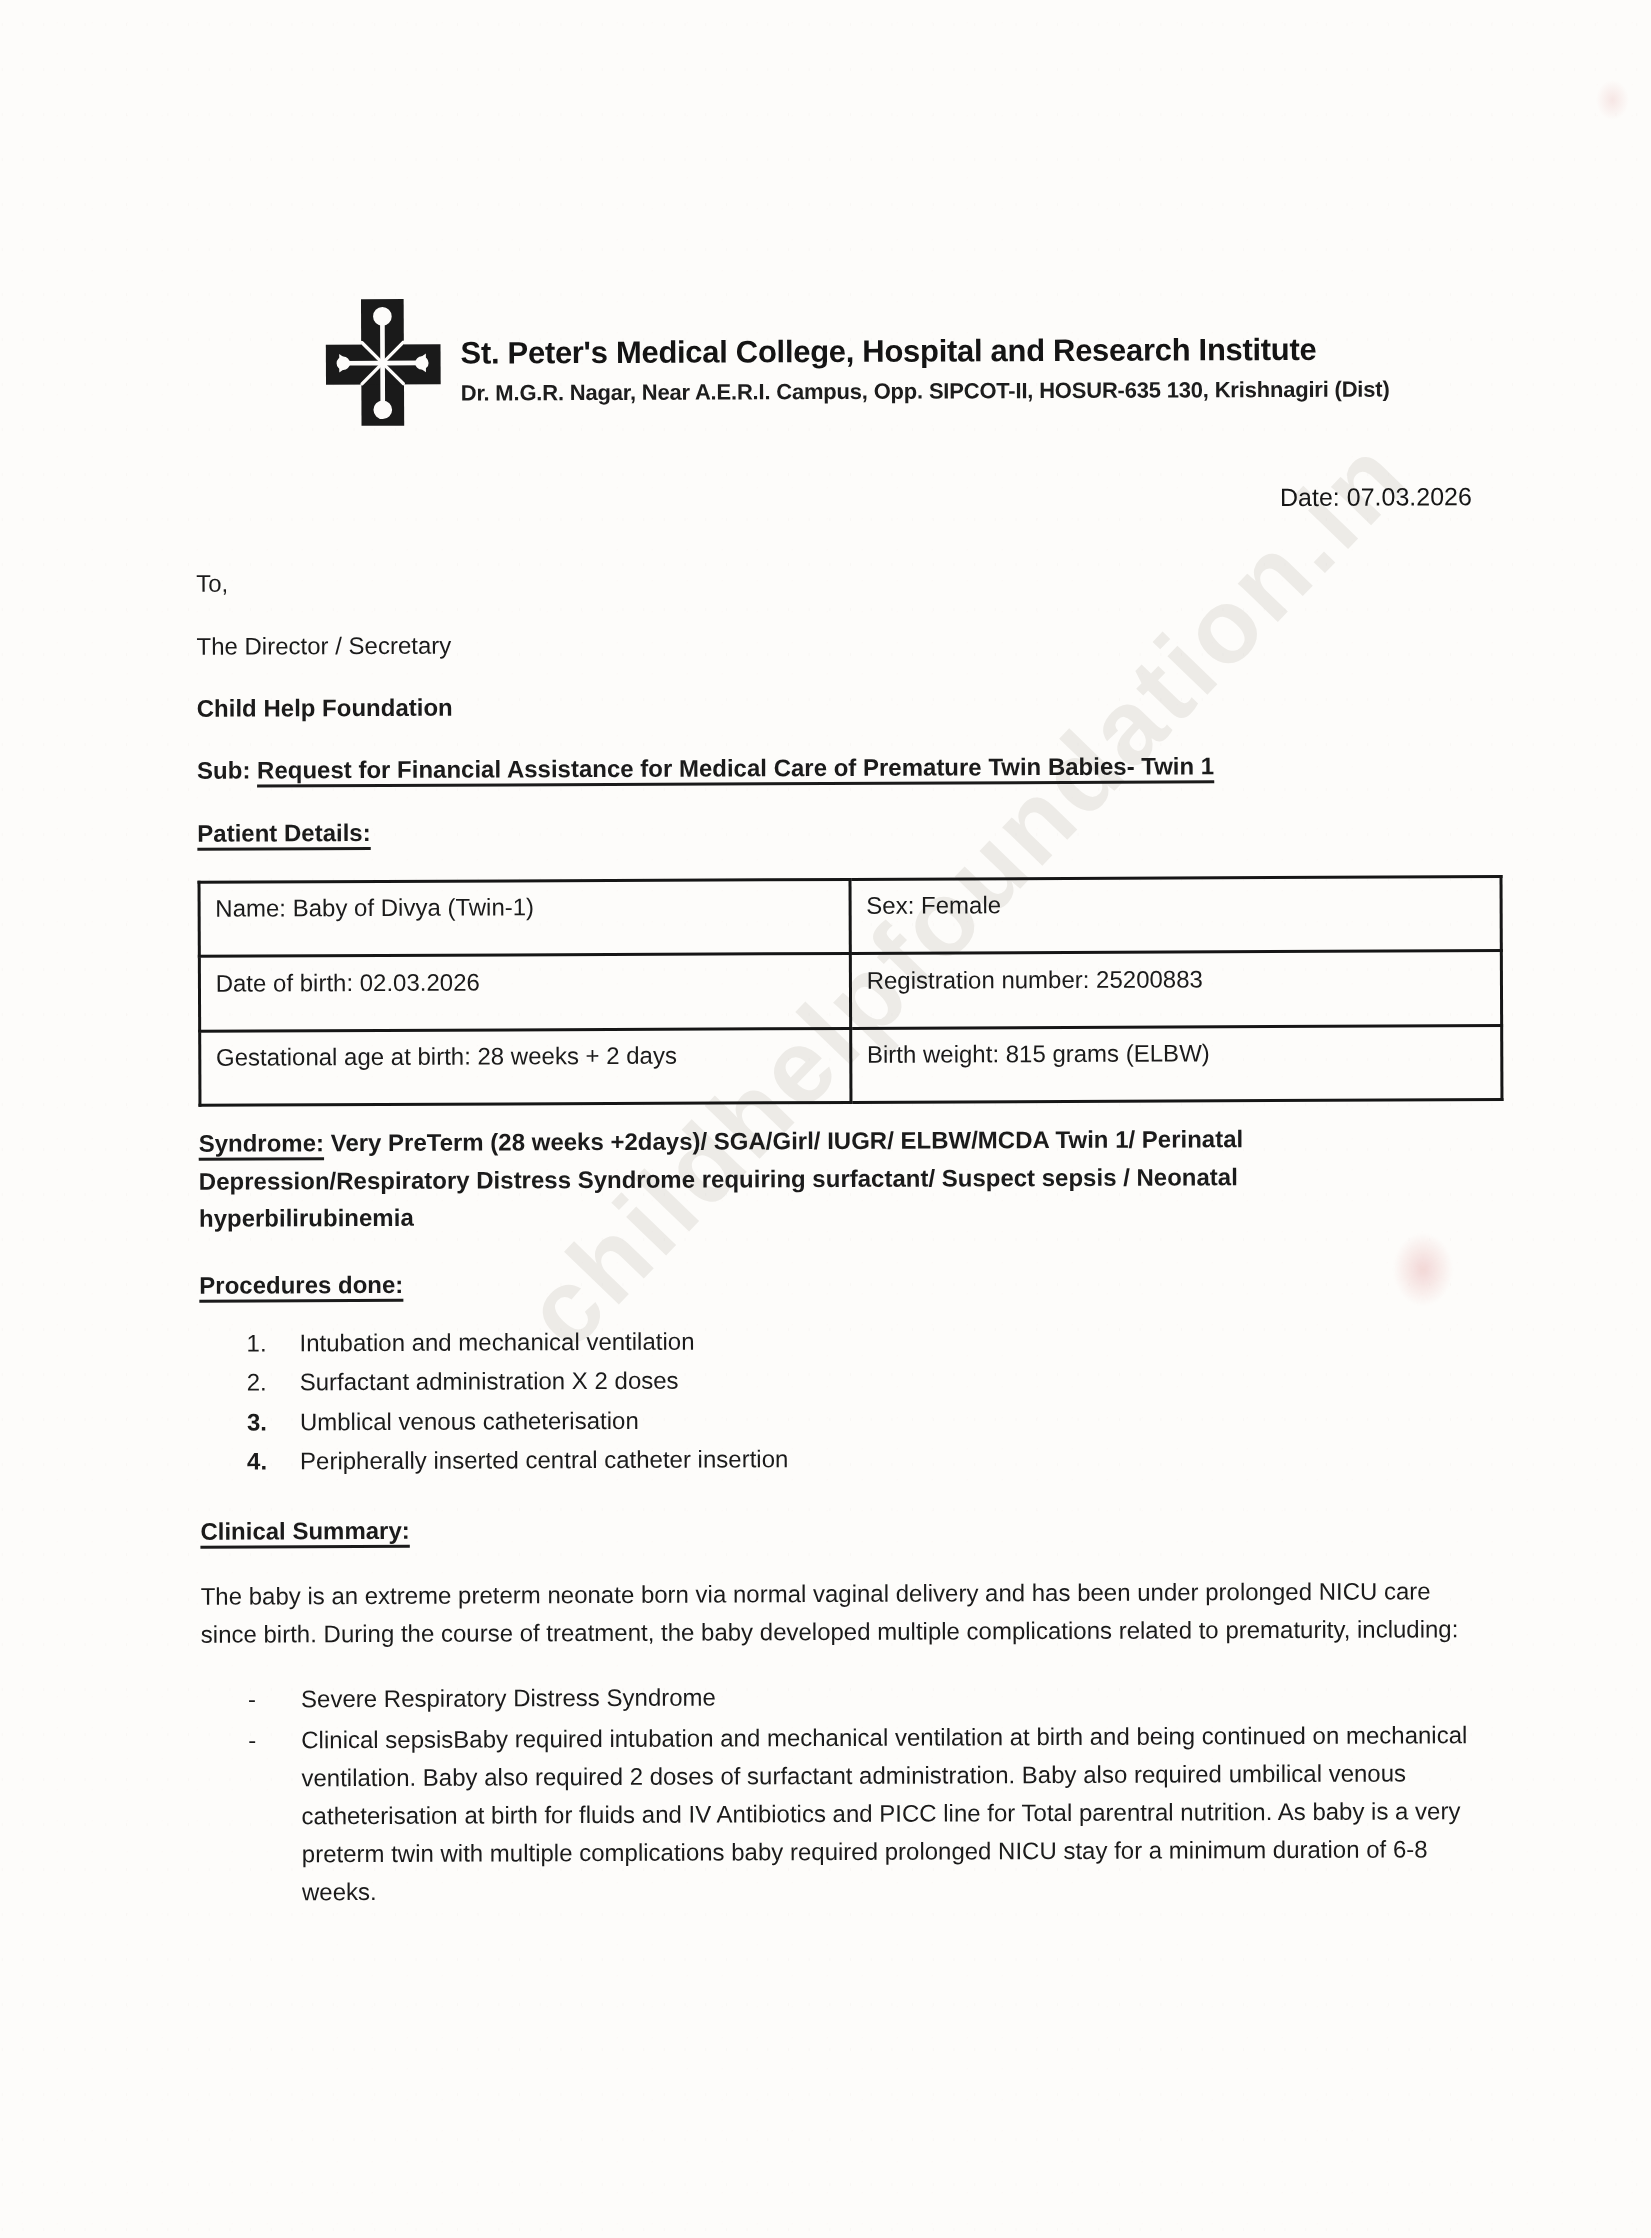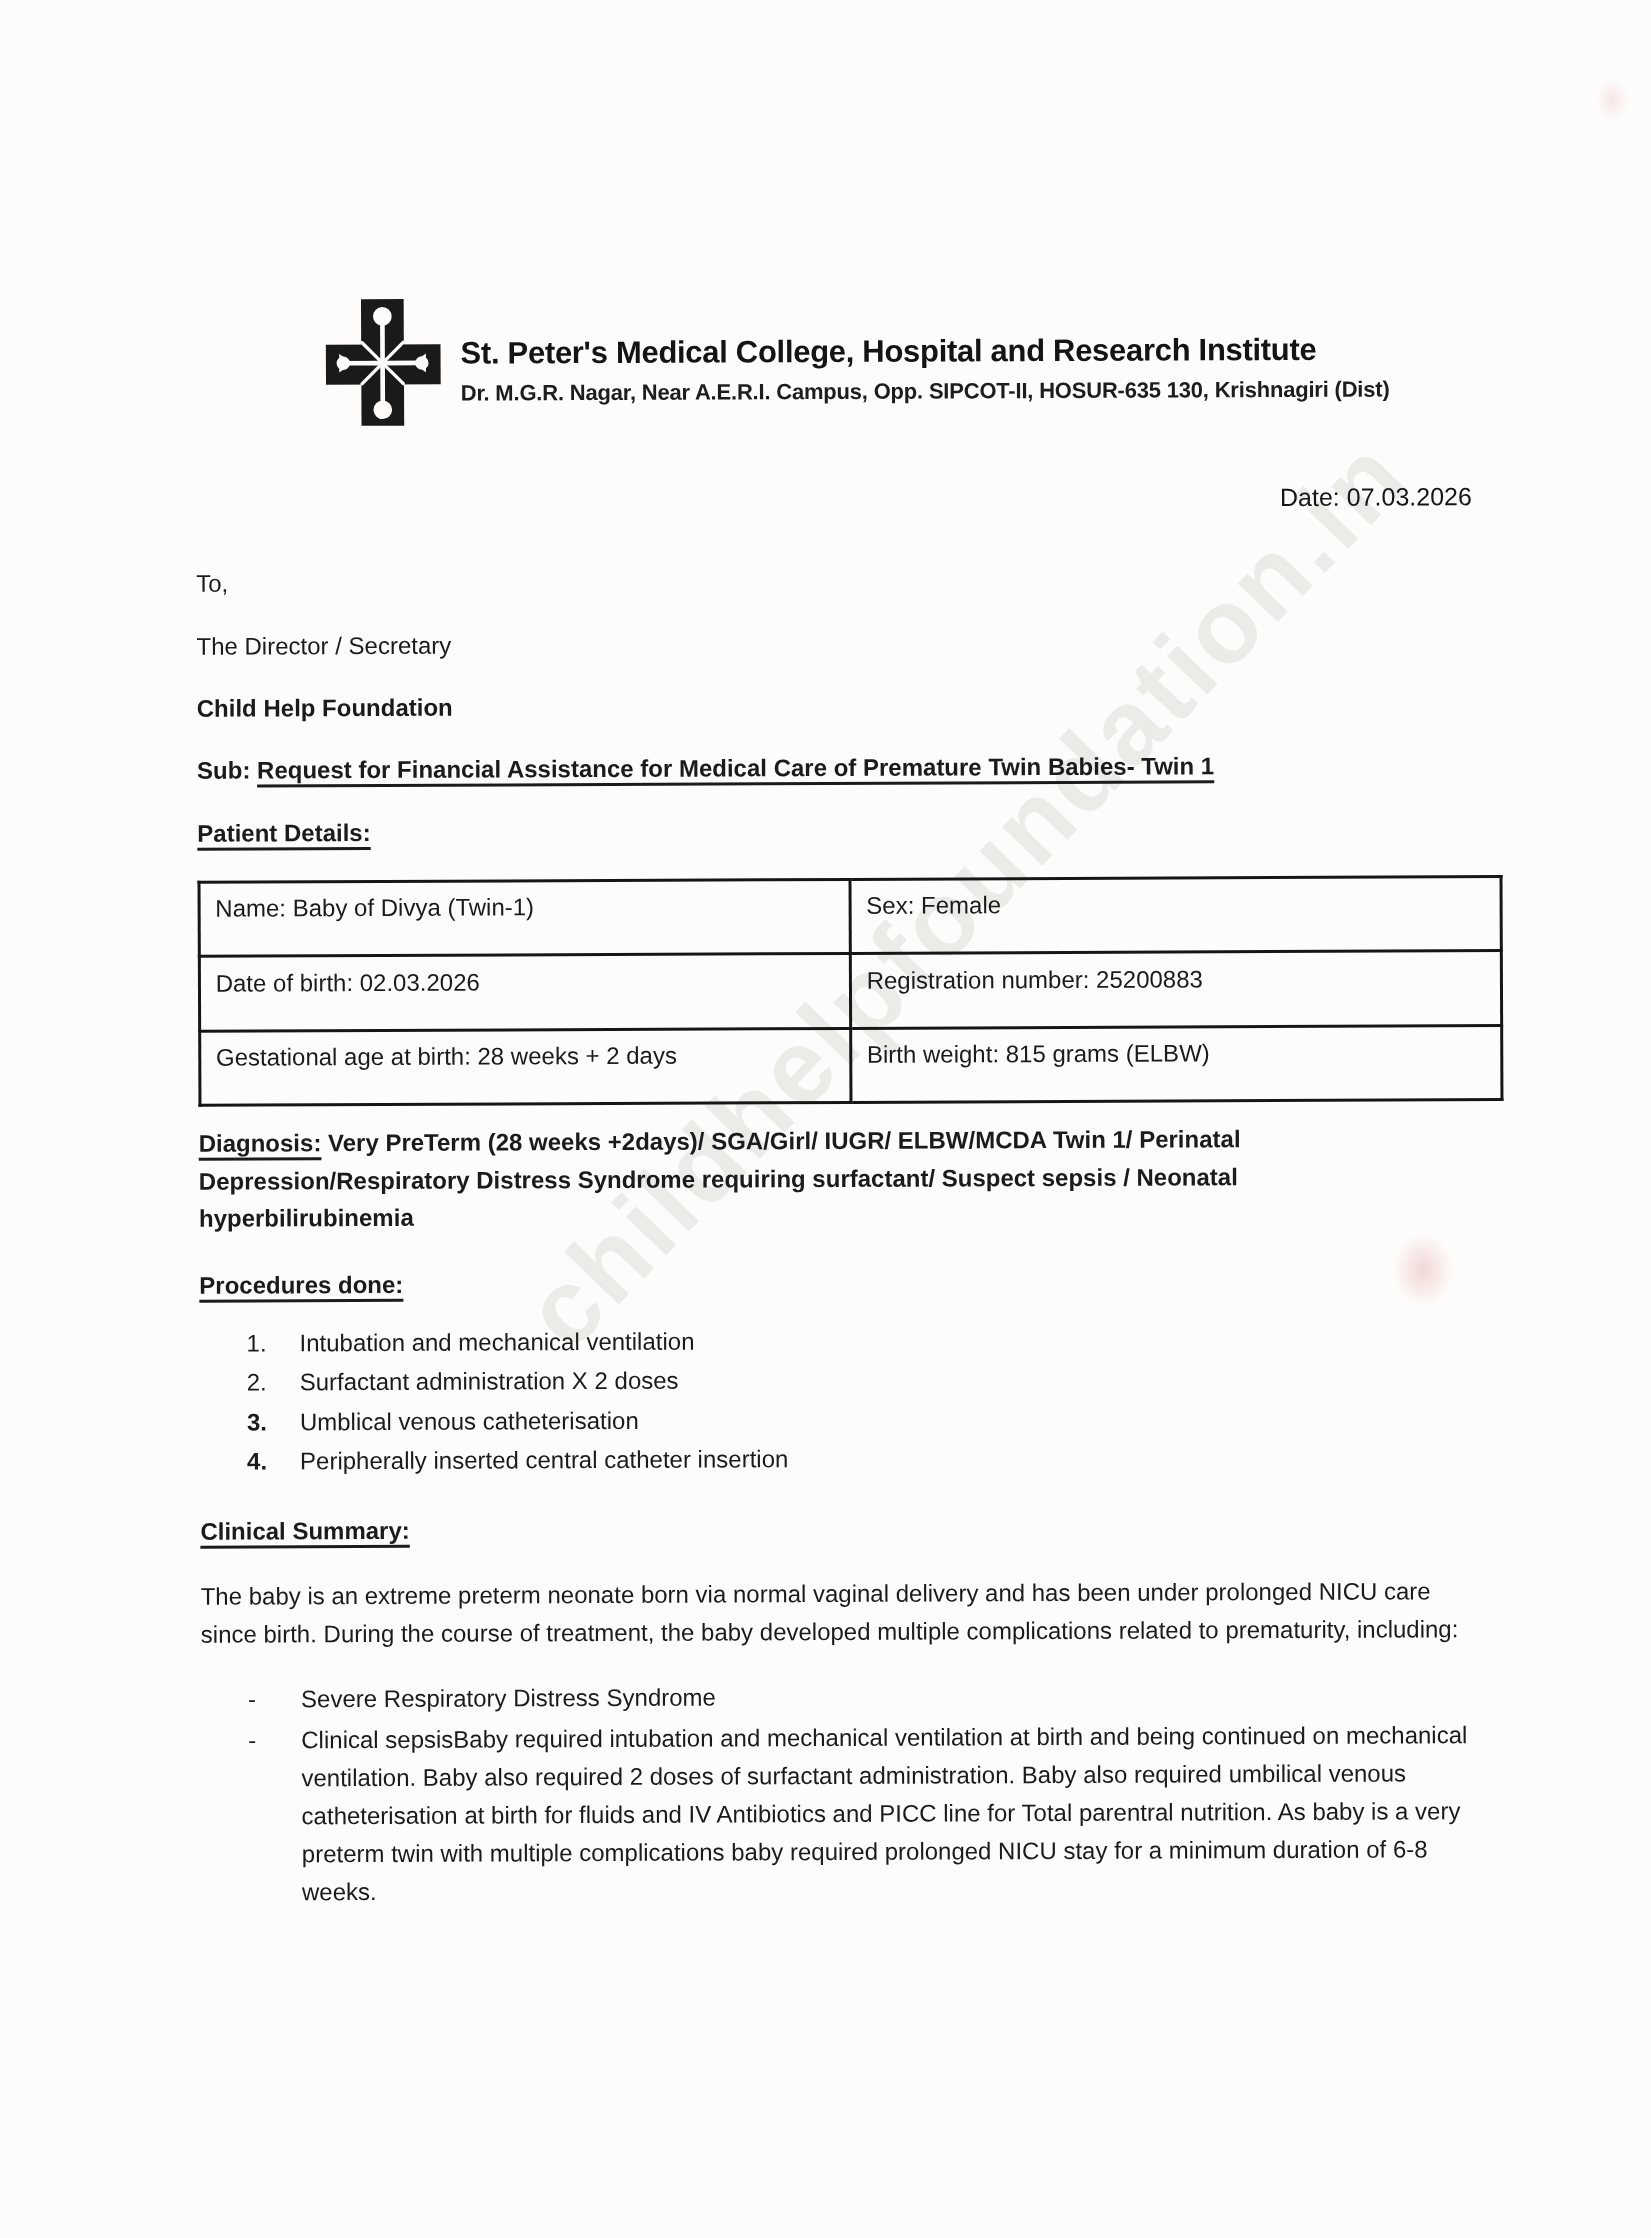--- a/index.html
+++ b/index.html
@@ -268,21 +268,21 @@
             <td>Registration number: 25200883</td>
           </tr>
           <tr>
             <td>Gestational age at birth: 28 weeks + 2 days</td>
             <td>Birth weight: 815 grams (ELBW)</td>
           </tr>
         </tbody>
       </table>
 
       <div class="diagnosis">
-        <span class="diagnosis-label">Diagnosis:</span><span> Very PreTerm (28 weeks +2days)/ SGA/Girl/ IUGR/ ELBW/MCDA Twin 1/ Perinatal Depression/Respiratory Distress Syndrome requiring surfactant/ Suspect sepsis / Neonatal hyperbilirubinemia</span>
+        <span class="diagnosis-label">Syndrome:</span><span> Very PreTerm (28 weeks +2days)/ SGA/Girl/ IUGR/ ELBW/MCDA Twin 1/ Perinatal Depression/Respiratory Distress Syndrome requiring surfactant/ Suspect sepsis / Neonatal hyperbilirubinemia</span>
       </div>
 
       <div class="section-heading procedures-heading">Procedures done:</div>
 
       <ol class="procedures">
         <li>
           <span class="num">1.</span>
           <span>Intubation and mechanical ventilation</span>
         </li>
         <li>

